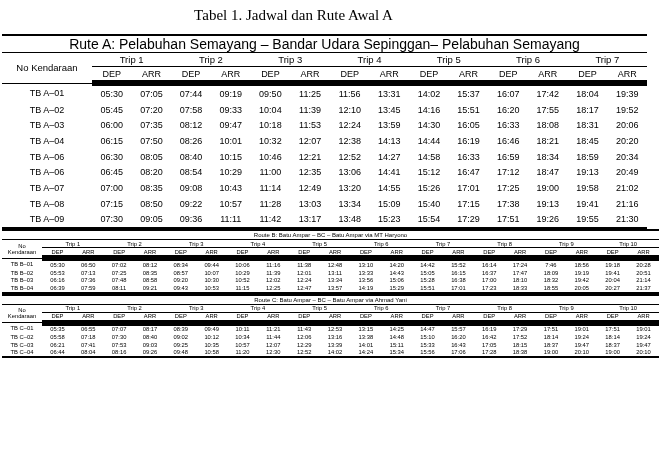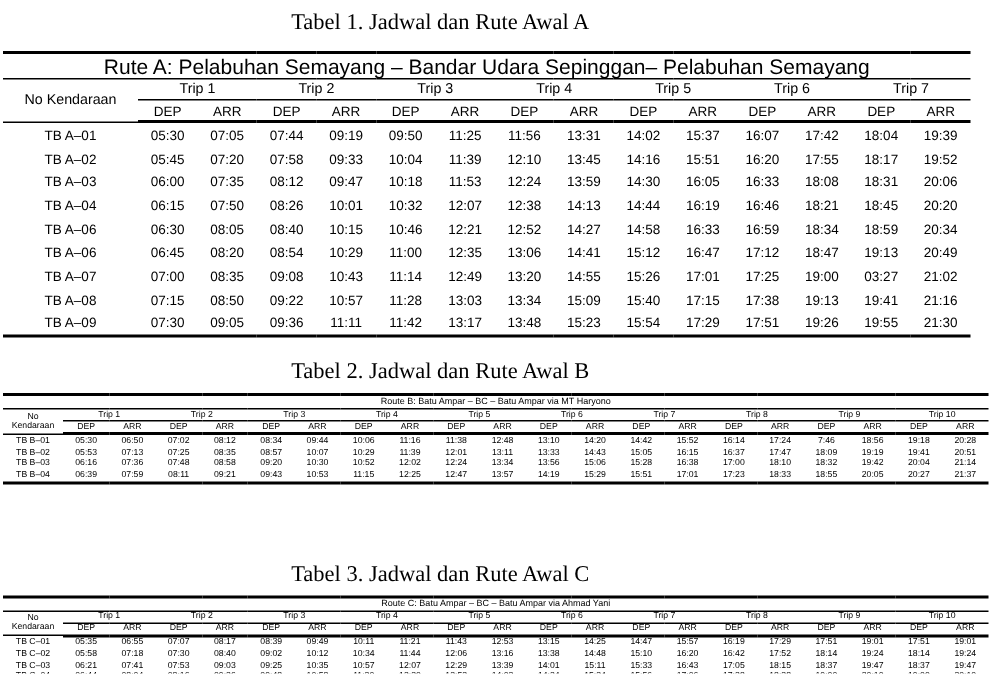--- a/index.html
+++ b/index.html
@@ -31,21 +31,21 @@
   table.schedule td, table.schedule th {
     font-weight: normal;
     text-align: center;
     vertical-align: middle;
     padding: 0;
     overflow: hidden;
     white-space: nowrap;
   }
   .route-cell { border-bottom: 1px solid #000; }
   .trip-h     { border-bottom: 1px solid #000; }
-  .sub-h th   { border-bottom: 2px solid #000000; }
+  .sub-h th   { border-bottom: 6px solid #000000; }
   .vehicle-h  { border-bottom: 1px solid #000; }
 
   
   .t-large { width: 645px; margin: 0 auto; font-size: 9px; }
   .t-large .route-cell { height: 15px; font-size: 14px; }
   .t-large .trip-h, .t-large .vehicle-h { height: 13px; font-size: 9.5px; }
   .t-large .sub-h th { height: 13px; }
   .t-large tbody td { height: 15.7px; }
 
   
@@ -220,21 +220,21 @@
           <td>09:08</td>
           <td>10:43</td>
           <td>11:14</td>
           <td>12:49</td>
           <td>13:20</td>
           <td>14:55</td>
           <td>15:26</td>
           <td>17:01</td>
           <td>17:25</td>
           <td>19:00</td>
-          <td>03:27</td>
+          <td>19:58</td>
           <td>21:02</td>
         </tr>
         <tr>
           <td>TB A–08</td>
           <td>07:15</td>
           <td>08:50</td>
           <td>09:22</td>
           <td>10:57</td>
           <td>11:28</td>
           <td>13:03</td>
@@ -260,21 +260,20 @@
           <td>15:54</td>
           <td>17:29</td>
           <td>17:51</td>
           <td>19:26</td>
           <td>19:55</td>
           <td>21:30</td>
         </tr>
       </tbody>
     </table>
 
-  <h2 id="t2-title" class="tbl-title">Tabel 2. Jadwal dan Rute Awal B</h2>
   <table class="schedule t-small">
       <colgroup>
         <col style="width: 40px;">
         <col>
         <col>
         <col>
         <col>
         <col>
         <col>
         <col>
@@ -421,21 +420,20 @@
           <td>17:23</td>
           <td>18:33</td>
           <td>18:55</td>
           <td>20:05</td>
           <td>20:27</td>
           <td>21:37</td>
         </tr>
       </tbody>
     </table>
 
-  <h2 id="t3-title" class="tbl-title">Tabel 3. Jadwal dan Rute Awal C</h2>
   <table class="schedule t-small">
       <colgroup>
         <col style="width: 40px;">
         <col>
         <col>
         <col>
         <col>
         <col>
         <col>
         <col>

